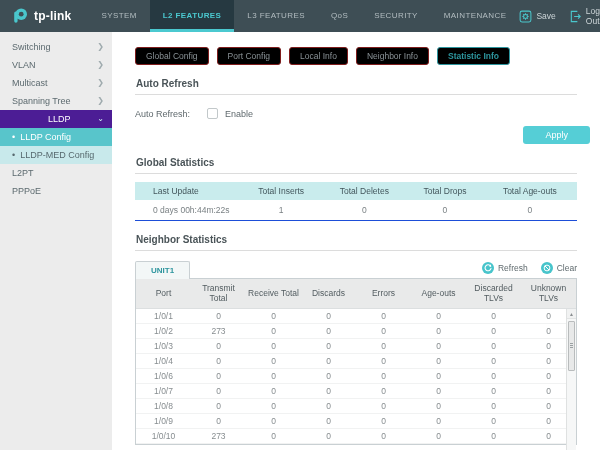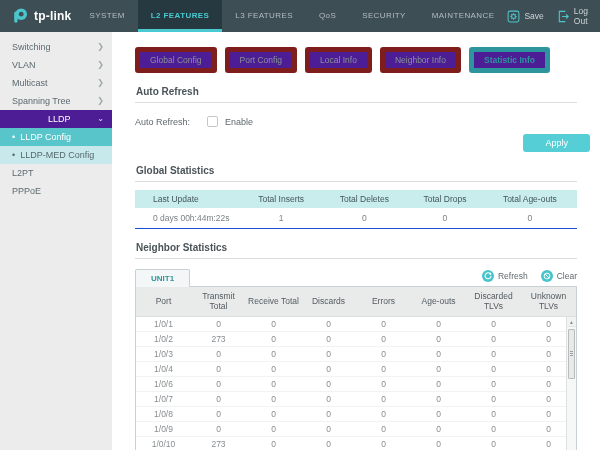--- a/index.html
+++ b/index.html
@@ -8,41 +8,41 @@
   .screen { width:600px; height:450px; position:relative; overflow:hidden; background:#fff; }
 
   
   .topbar { height:32px; background:#3e4e55; display:flex; align-items:stretch; }
   .brand { display:flex; align-items:center; gap:4px; padding-left:10px; width:105px; cursor:pointer; }
   .brand-text { color:#fff; font-size:12px; font-weight:bold; letter-spacing:.2px; }
   .topnav { display:flex; height:32px; }
   .nav-item { padding:0 13px; line-height:32px; font-size:8px; letter-spacing:.4px; color:#b3bdc1; position:relative; cursor:pointer; white-space:nowrap; }
   .nav-item.active { background:#263941; color:#4bc9d0; font-weight:bold; }
   .nav-item.active::after { content:''; position:absolute; left:0; right:0; bottom:0; height:3px; background:#4bc9d0; }
-  .topbar-actions { margin-left:auto; display:flex; align-items:center; gap:13px; padding-right:12px; }
+  .topbar-actions { margin-left:auto; display:flex; align-items:center; gap:13px; }
   .tb-action { display:flex; align-items:center; gap:4px; color:#cdd5d8; font-size:8.5px; cursor:pointer; }
 
   
   .content-row { display:flex; height:418px; }
   .sidebar { width:112px; background:#ececec; padding-top:6px; flex:none; }
   .side-item { height:18px; line-height:18px; font-size:9px; color:#5c6a6f; padding:0 8px 0 12px; display:flex; align-items:center; cursor:pointer; }
   .side-item .lbl { flex:1; }
   .side-item .chev { color:#9fabae; font-size:8px; }
   .side-item.parent-active { background:#4c1d95; color:#fff; font-weight:normal;padding-left:48px; }
   .side-item.parent-active .chev { color:#cdeef0; }
   .side-item.sub { padding-left:12px; }
   .side-item.sub .bullet { font-size:9px; margin-right:5px; }
   .side-item.sub-selected { background:#58c5cb; color:#fff; }
   .side-item.sub-normal { background:#c8e9eb; color:#57696e; }
 
   .main { flex:1; padding:0 10px 0 23px; overflow:hidden; background:#fff; }
 
   
   .tabs { display:flex; gap:8px; margin-top:15px; }
-  .tab-btn { border:5px solid #7f1d1d; background:#4c1d95; border-radius:3px; color:#8a9296; font-size:8.5px; padding:3px 10px; cursor:pointer; font-family:inherit; }
+  .tab-btn { border:1px solid #7f1d1d; background:#000000; border-radius:3px; color:#8a9296; font-size:8.5px; padding:3px 10px; cursor:pointer; font-family:inherit; }
   .tab-btn.active { border-color:#2d959e; color:#2d959e; font-weight:bold; }
 
   
   .section-head { width:calc(100% - 13px); border-bottom:1px solid #dcdcdc; padding:0 0 5px 1px; margin-top:13px; font-size:10px; font-weight:bold; color:#4a5458; }
   .form-row { display:flex; align-items:center; margin-top:13px; }
   .form-label { font-size:9px; color:#5f696d; flex:0 0 72px; }
   .checkbox { width:11px; height:11px; border:1px solid #c2c8ca; border-radius:2px; background:#fff; margin-right:7px; cursor:pointer; }
   .checkbox-label { font-size:9px; color:#5f696d; }
   .apply-row { display:flex; justify-content:flex-end; margin-top:7px; }
   .apply-btn { background:#55ced6; color:#fff; border:none; border-radius:3px; font-size:9px; padding:4px 22px; cursor:pointer; font-family:inherit; }

